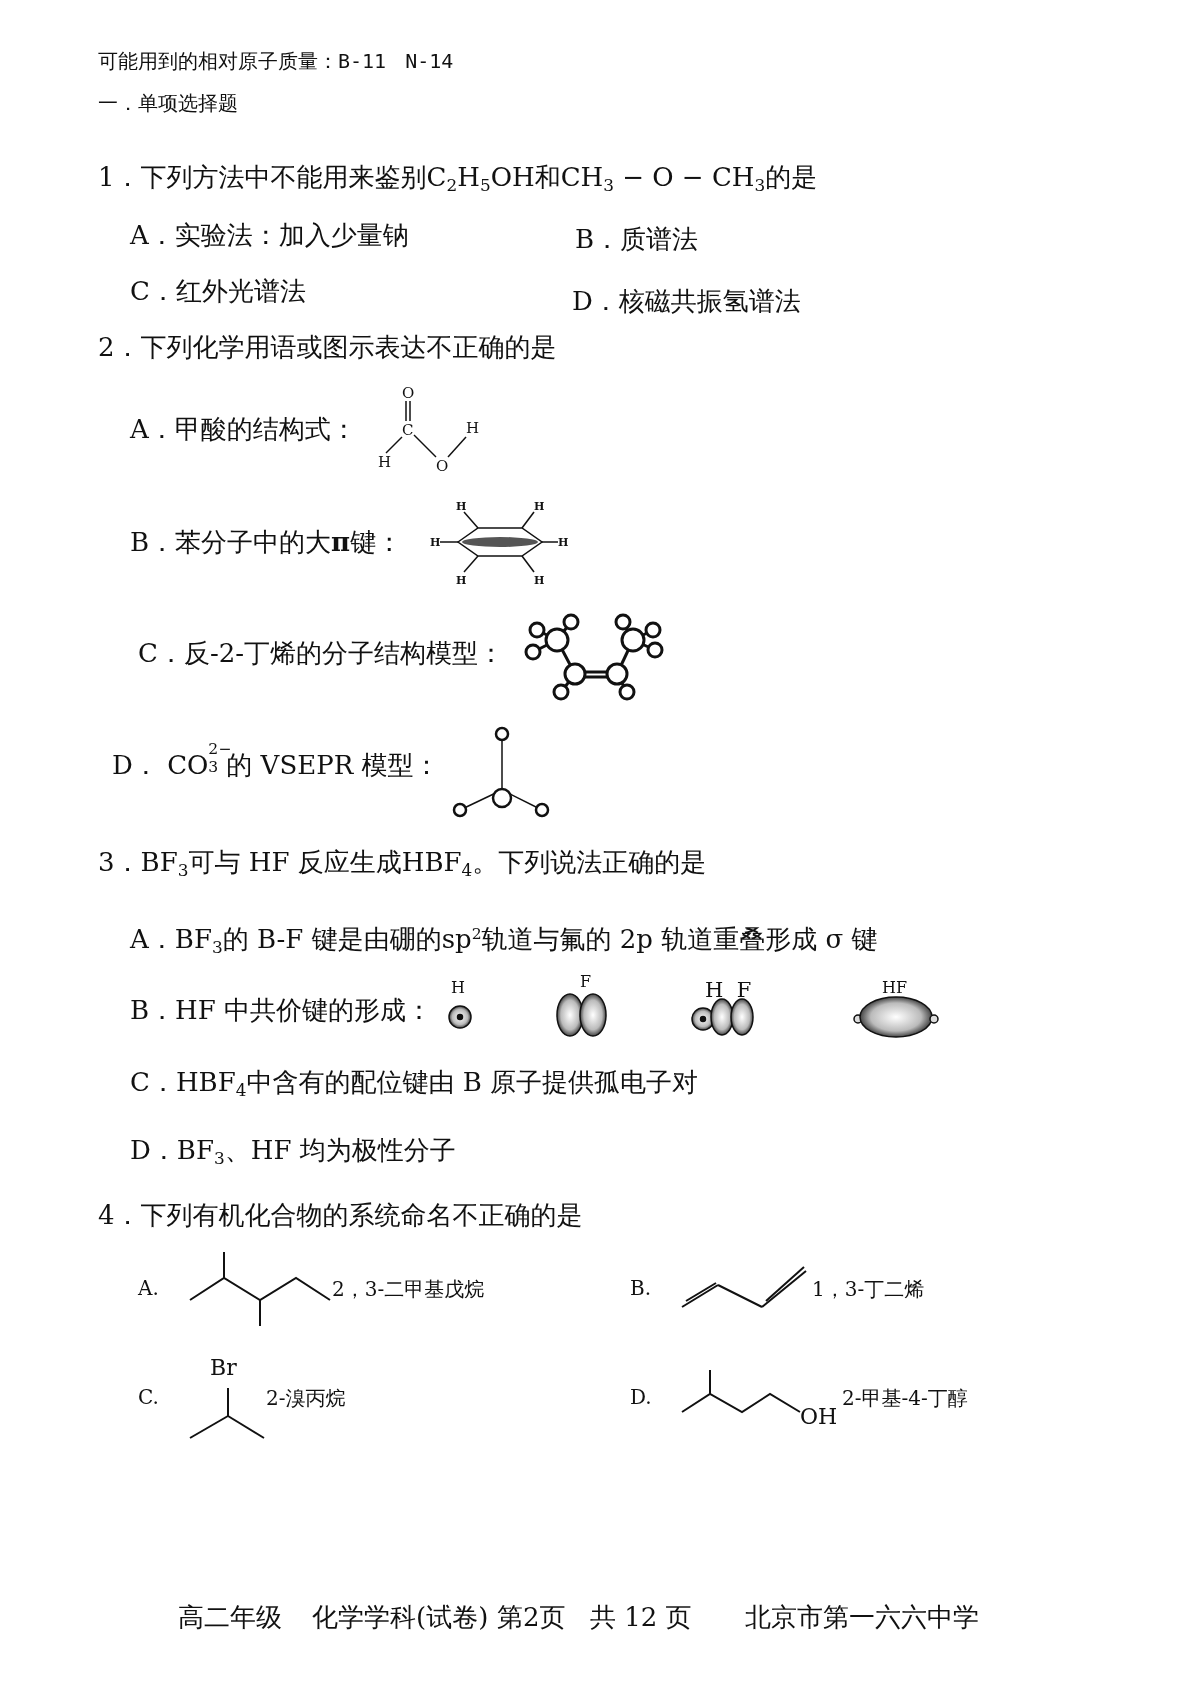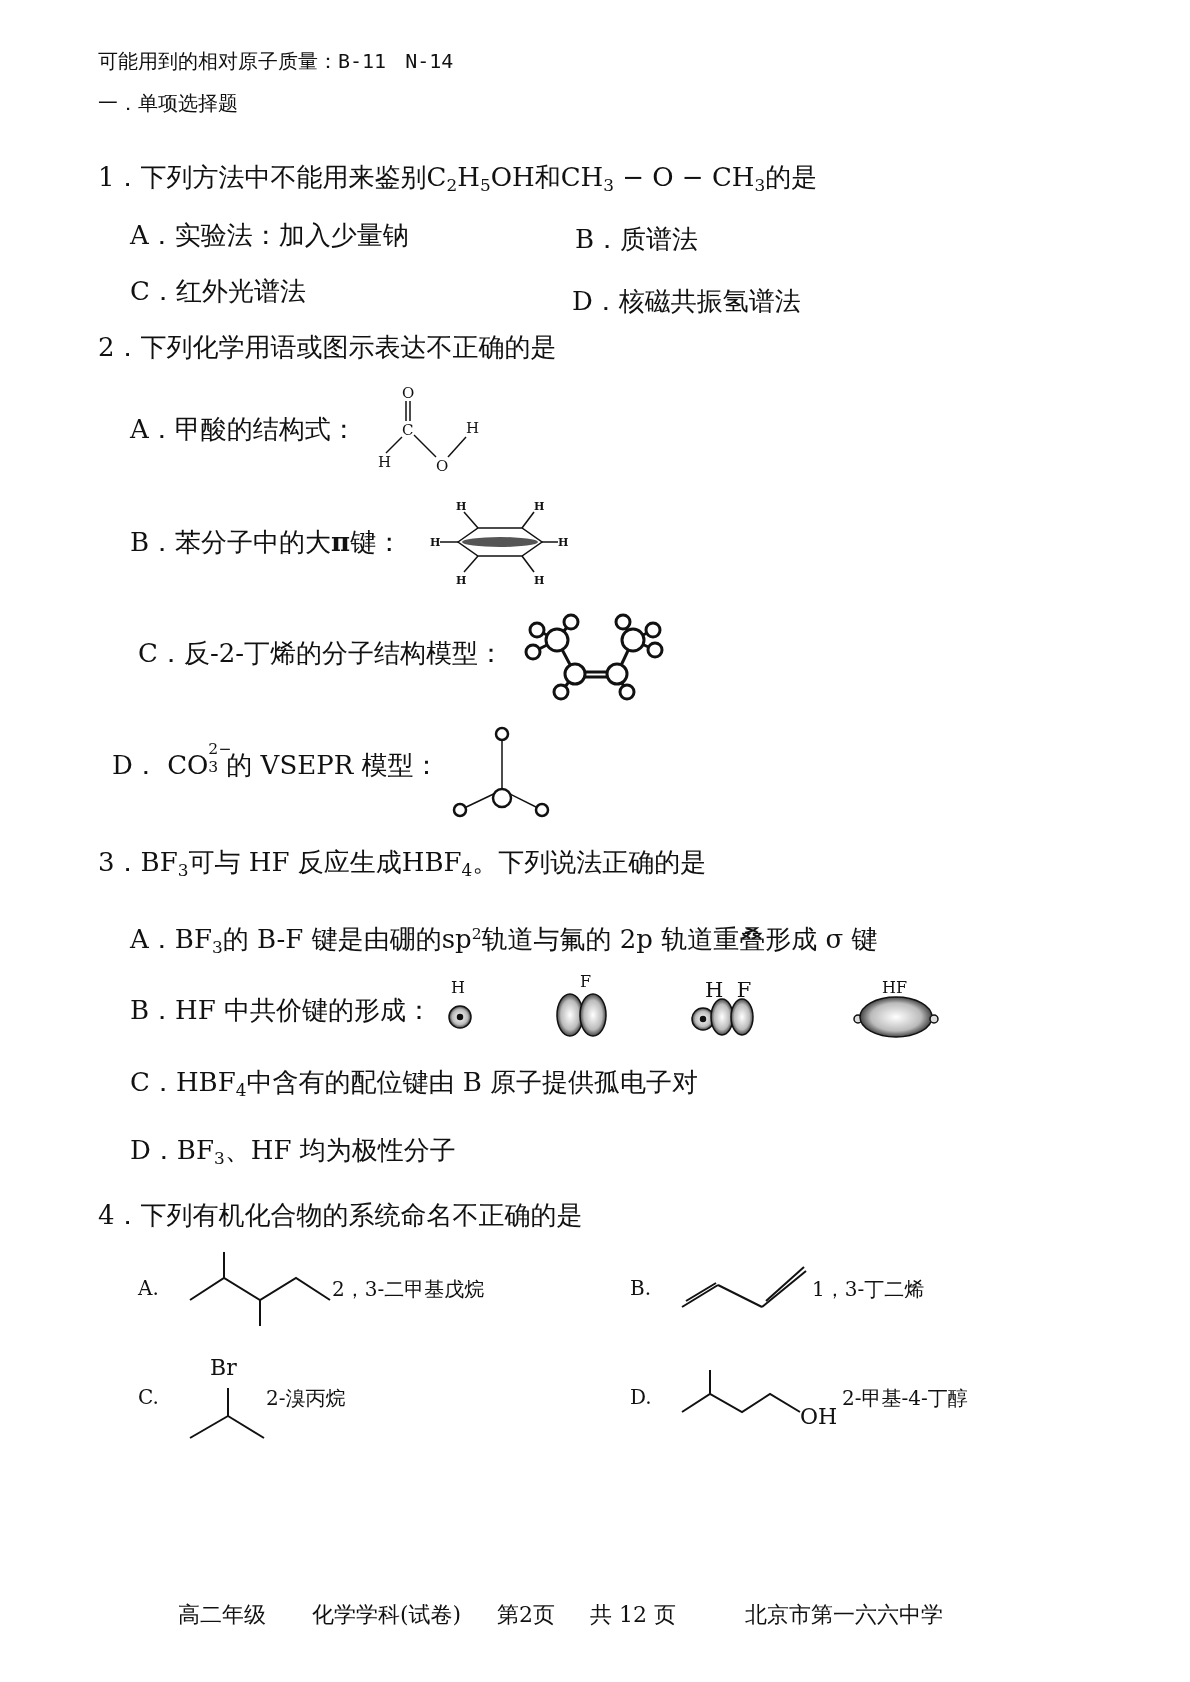--- a/index.html
+++ b/index.html
@@ -10,21 +10,21 @@
   }
   .abs { position: absolute; white-space: nowrap; }
   .t26 { font-size: 26px; }
   .t24 { font-size: 20px; }
   .sub { font-size: 0.65em; vertical-align: -0.3em; }
   .sup { font-size: 0.6em; vertical-align: 0.6em; }
   .supsub { display: inline-block; position: relative; width: 18px; height: 1em; vertical-align: baseline; }
   .supsub .s1 { position: absolute; top: -8px; left: 0; font-size: 0.6em; }
   .supsub .s2 { position: absolute; top: 10px; left: 0; font-size: 0.6em; }
   svg { position: absolute; overflow: visible; }
-  .footer { font-size: 22px; text-align: center; }
+  .footer { font-size: 26px; text-align: center; }
 </style>
 </head>
 <body>
 
 <div class="abs t24" style="left:98px; top:48px;">
   <span>可能用到的相对原子质量：</span><span style="font-family:'DejaVu Sans Mono','Liberation Mono',monospace;">B-11</span>&nbsp;&nbsp;&nbsp;<span style="font-family:'DejaVu Sans Mono','Liberation Mono',monospace;">N-14</span>
 </div>
 <div class="abs t24" style="left:98px; top:90px;">一．单项选择题</div>
 
 <div class="abs t26" style="left:98px; top:160px;">

